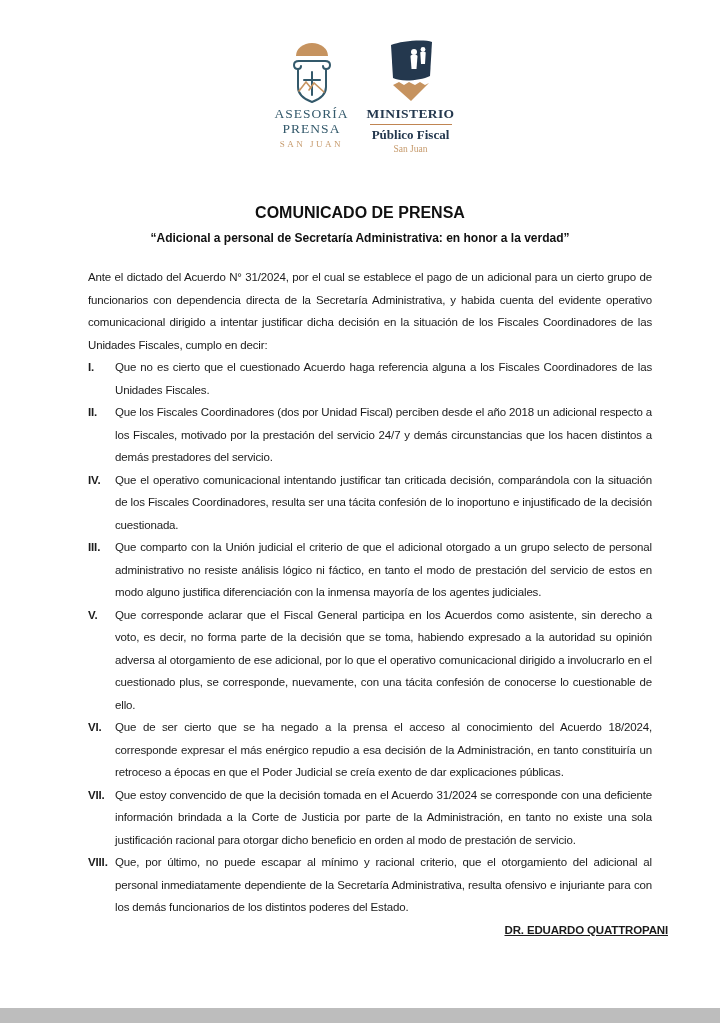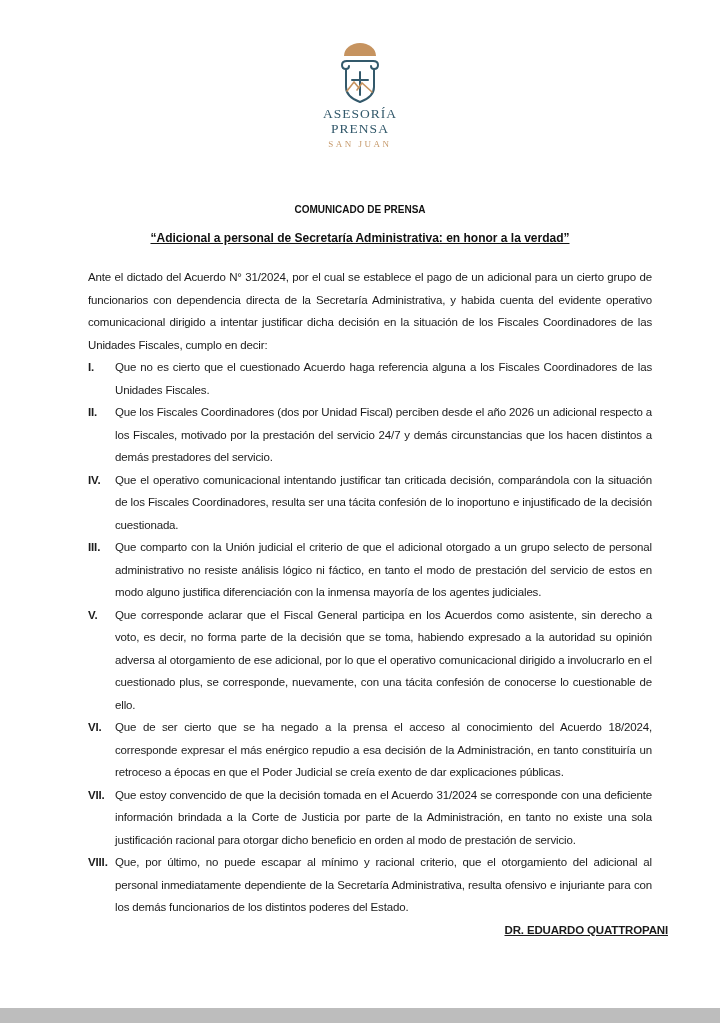--- a/index.html
+++ b/index.html
@@ -42,25 +42,25 @@
     font-family:"Liberation Serif", serif;
     color:#24384e; font-size:13px; font-weight:700; line-height:15px; white-space:nowrap;
   }
   .ministerio-line3 {
     font-family:"Liberation Serif", serif;
     color:#c69a6c; font-size:9.5px; line-height:13px; margin-top:1px; white-space:nowrap;
   }
   
   .doc-title {
     position:absolute; top:204px; left:0; right:0;
-    text-align:center; font-weight:700; font-size:10px; color:#111;
+    text-align:center; font-weight:700; font-size:16px; color:#111;
   }
   .doc-subtitle {
     position:absolute; top:231px; left:0; right:0;
-    text-align:center; font-weight:700; font-size:12px; color:#111;text-decoration:underline;
+    text-align:center; font-weight:700; font-size:12px; color:#111;
   }
   .doc-body {
     position:absolute; top:266px; left:72px; width:580px;
     font-size:11.5px; letter-spacing:-0.15px; line-height:22.5px;
   }
   .intro { text-align:justify;margin-left:16px; }
   .numbered-list { margin-top:0; }
   .list-item { display:flex; }
   .item-numeral {
     flex:0 0 43px; padding-left:16px;
@@ -102,38 +102,58 @@
             <path d="M31 53 L38 44 L43 50"></path>
             <path d="M41 52 L46 45 L56 54"></path>
           </g>
         </svg>
       </span>
       <div class="asesoria-line1">ASESORÍA</div>
       <div class="asesoria-line2">PRENSA</div>
       <div class="asesoria-line3">SAN JUAN</div>
     </div>
 
+    <div class="logo logo-ministerio">
+      <span>
+        <svg width="86" height="66" viewBox="0 0 86 66">
+
+          <path d="M23 7 C33 3 56 1 64 4 L62 38 C52 43 32 44 25 40 Z" fill="#24384e"></path>
+          <g fill="#ffffff">
+            <circle cx="46" cy="14" r="3"></circle>
+            <path d="M42.5 18 C42.5 16.3 49.5 16.3 49.5 18 L48.5 31 L43.5 31 Z"></path>
+            <circle cx="55" cy="11.5" r="2.4"></circle>
+            <path d="M52.3 14.6 C52.3 13.3 57.7 13.3 57.7 14.6 L57 26 L53 26 Z"></path>
+          </g>
+
+          <path d="M25 47 L31 44 L36 47 L41 44 L47 47 L52 44 L57 47 L61 45 L43 63 Z" fill="#c6935f"></path>
+        </svg>
+      </span>
+      <div class="ministerio-line1">MINISTERIO</div>
+      <div class="ministerio-rule"></div>
+      <div class="ministerio-line2">Público Fiscal</div>
+      <div class="ministerio-line3">San Juan</div>
+    </div>
 
   </div>
 
   <div class="doc-title">COMUNICADO DE PRENSA</div>
   <div class="doc-subtitle">“Adicional a personal de Secretaría Administrativa: en honor a la verdad”</div>
 
   <div class="doc-body">
     <p class="intro">Ante el dictado del Acuerdo N° 31/2024, por el cual se establece el pago de un adicional para un cierto grupo de funcionarios con dependencia directa de la Secretaría Administrativa, y habida cuenta del evidente operativo comunicacional dirigido a intentar justificar dicha decisión en la situación de los Fiscales Coordinadores de las Unidades Fiscales, cumplo en decir:</p>
 
     <div class="numbered-list">
   <div class="list-item">
     <span class="item-numeral">I.</span>
     <span class="item-text">Que no es cierto que el cuestionado Acuerdo haga referencia alguna a los Fiscales Coordinadores de las Unidades Fiscales.</span>
   </div>
 
   <div class="list-item">
     <span class="item-numeral">II.</span>
-    <span class="item-text">Que los Fiscales Coordinadores (dos por Unidad Fiscal) perciben desde el año 2026 un adicional respecto a los Fiscales, motivado por la prestación del servicio 24/7 y demás circunstancias que los hacen distintos a demás prestadores del servicio.</span>
+    <span class="item-text">Que los Fiscales Coordinadores (dos por Unidad Fiscal) perciben desde el año 2018 un adicional respecto a los Fiscales, motivado por la prestación del servicio 24/7 y demás circunstancias que los hacen distintos a demás prestadores del servicio.</span>
   </div>
 
   <div class="list-item">
     <span class="item-numeral">IV.</span>
     <span class="item-text">Que el operativo comunicacional intentando justificar tan criticada decisión, comparándola con la situación de los Fiscales Coordinadores, resulta ser una tácita confesión de lo inoportuno e injustificado de la decisión cuestionada.</span>
   </div>
 
   <div class="list-item">
     <span class="item-numeral">III.</span>
     <span class="item-text">Que comparto con la Unión judicial el criterio de que el adicional otorgado a un grupo selecto de personal administrativo no resiste análisis lógico ni fáctico, en tanto el modo de prestación del servicio de estos en modo alguno justifica diferenciación con la inmensa mayoría de los agentes judiciales.</span>

